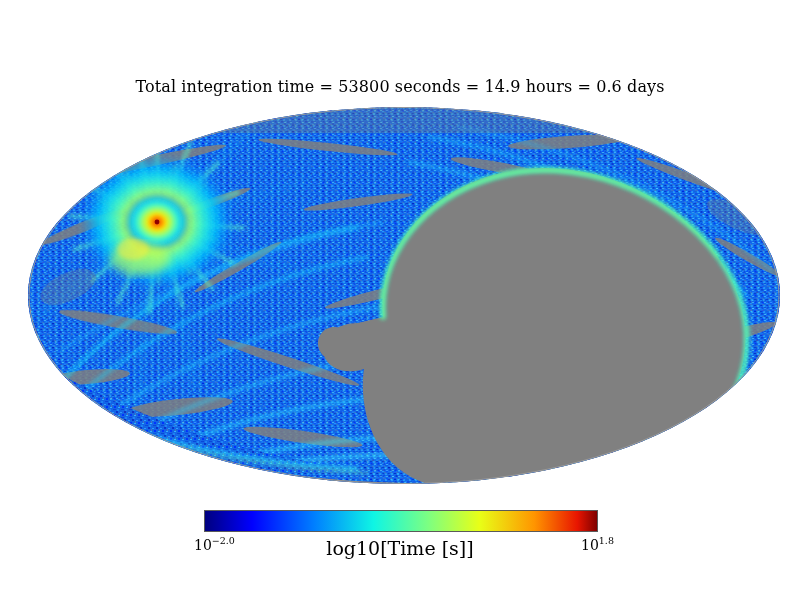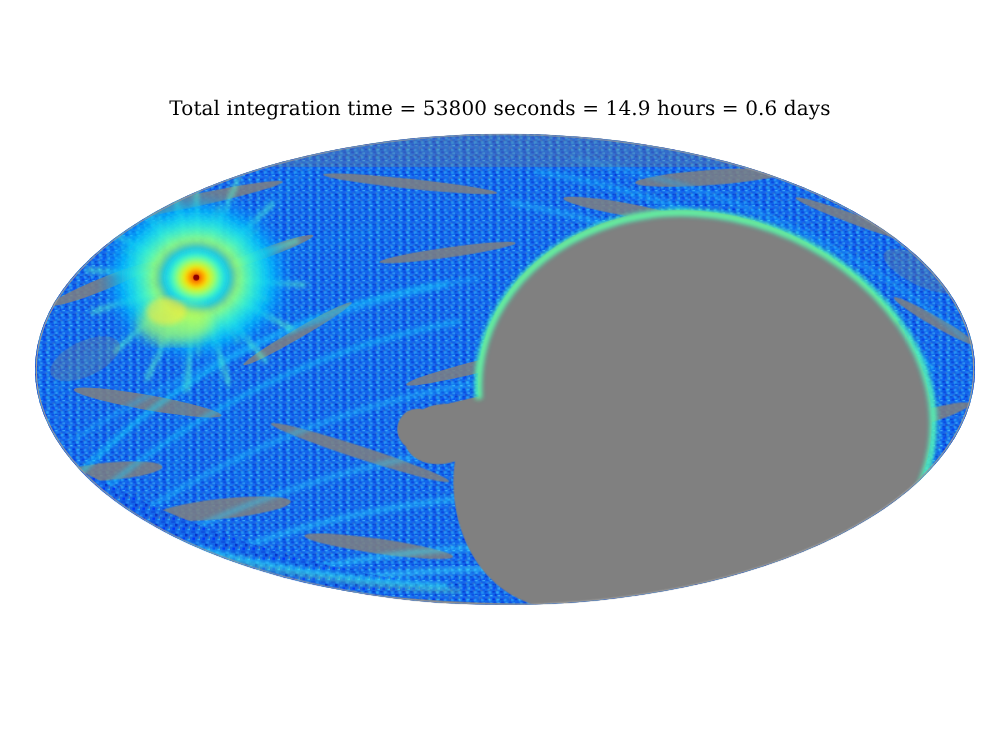--- a/index.html
+++ b/index.html
@@ -325,14 +325,24 @@
           <rect x="430" y="0" width="180" height="20"></rect>
           <ellipse cx="40" cy="180" rx="30" ry="14" transform="rotate(-25 40 180)"></ellipse>
           <ellipse cx="710" cy="110" rx="34" ry="12" transform="rotate(25 710 110)"></ellipse>
         </g>
 
         <ellipse cx="376" cy="188.5" rx="375" ry="188" fill="none" stroke="#9a9a9a" stroke-width="1"></ellipse>
       </g>
     </svg>
   </div>
 
+  <div id="colorbar-group">
+    <div id="colorbar" style="background: linear-gradient(to right, rgb(0, 0, 127) 0%, rgb(0, 0, 255) 12%, rgb(0, 128, 255) 28%, rgb(15, 245, 228) 43%, rgb(125, 255, 129) 57%, rgb(232, 255, 23) 70%, rgb(255, 149, 0) 84%, rgb(232, 21, 0) 95%, rgb(127, 0, 0) 100%);"></div>
+    <div class="cb-tick" id="cb-tick-min">
+      <span>10</span><sup>−2.0</sup>
+    </div>
+    <div id="cb-label">log10[Time [s]]</div>
+    <div class="cb-tick" id="cb-tick-max">
+      <span>10</span><sup>1.8</sup>
+    </div>
+  </div>
 
 </div>
 
 </body></html>

